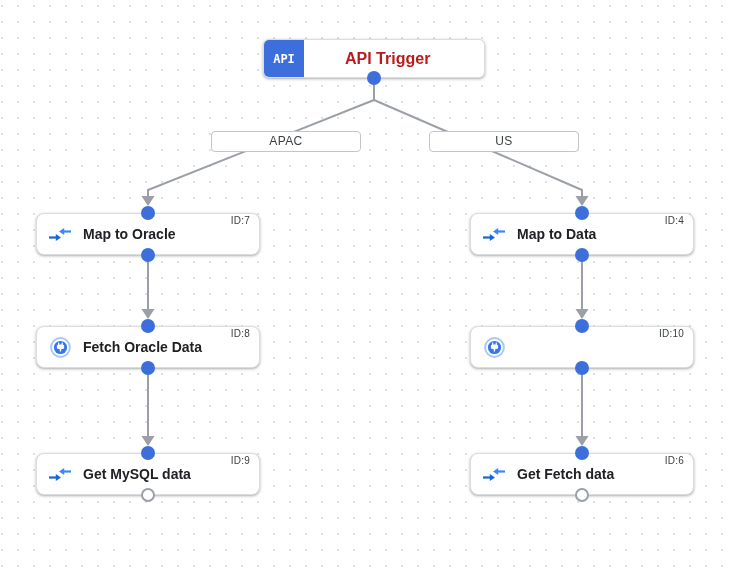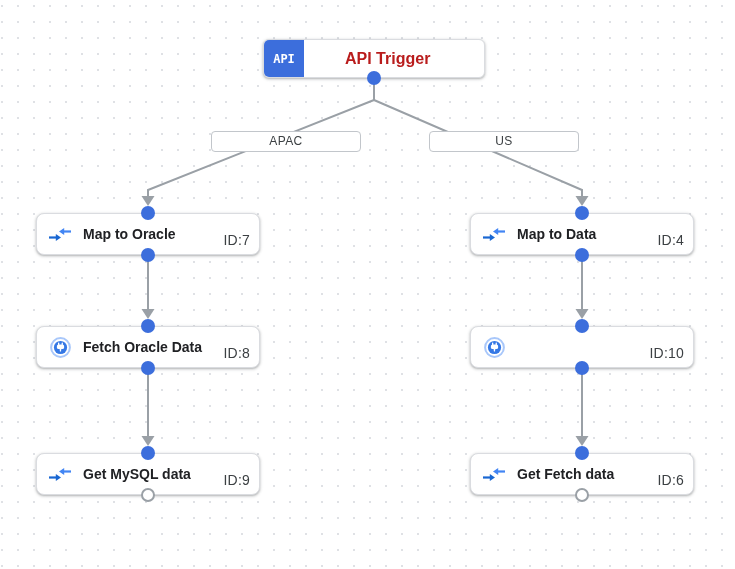--- a/index.html
+++ b/index.html
@@ -13,22 +13,22 @@
   .edges { position:absolute; left:0; top:0; z-index:1; }
   .node {
     position:absolute; z-index:2; box-sizing:border-box;
     width:224px; height:42px; background:#fff;
     border:1px solid #dadce0; border-radius:8px;
     box-shadow:0 1px 2px rgba(60,64,67,.28), 0 1px 3px 1px rgba(60,64,67,.12);
     display:flex; align-items:center; gap:12px; padding:0 12px;
   }
   .node-label { font-size:14px; font-weight:700; color:#202124; white-space:nowrap; }
   .node-id {
-    position:absolute; top:18px; right:9px;
-    font-size:14px; color:#3c4043; letter-spacing:.2px;
+    position:absolute; top:1px; right:9px;
+    font-size:10px; color:#3c4043; letter-spacing:.2px;
   }
   .icon-wrap { width:22px; height:22px; display:flex; align-items:center; justify-content:center; flex:0 0 auto; }
   .trigger {
     position:absolute; z-index:2; box-sizing:border-box;
     left:263px; top:39px; width:222px; height:39px;
     background:#fff; border:1px solid #dadce0; border-radius:6px;
     box-shadow:0 1px 2px rgba(60,64,67,.28), 0 1px 3px 1px rgba(60,64,67,.12);
     display:flex; align-items:stretch; overflow:hidden;gap:12px;
   }
   .trigger-tile {

